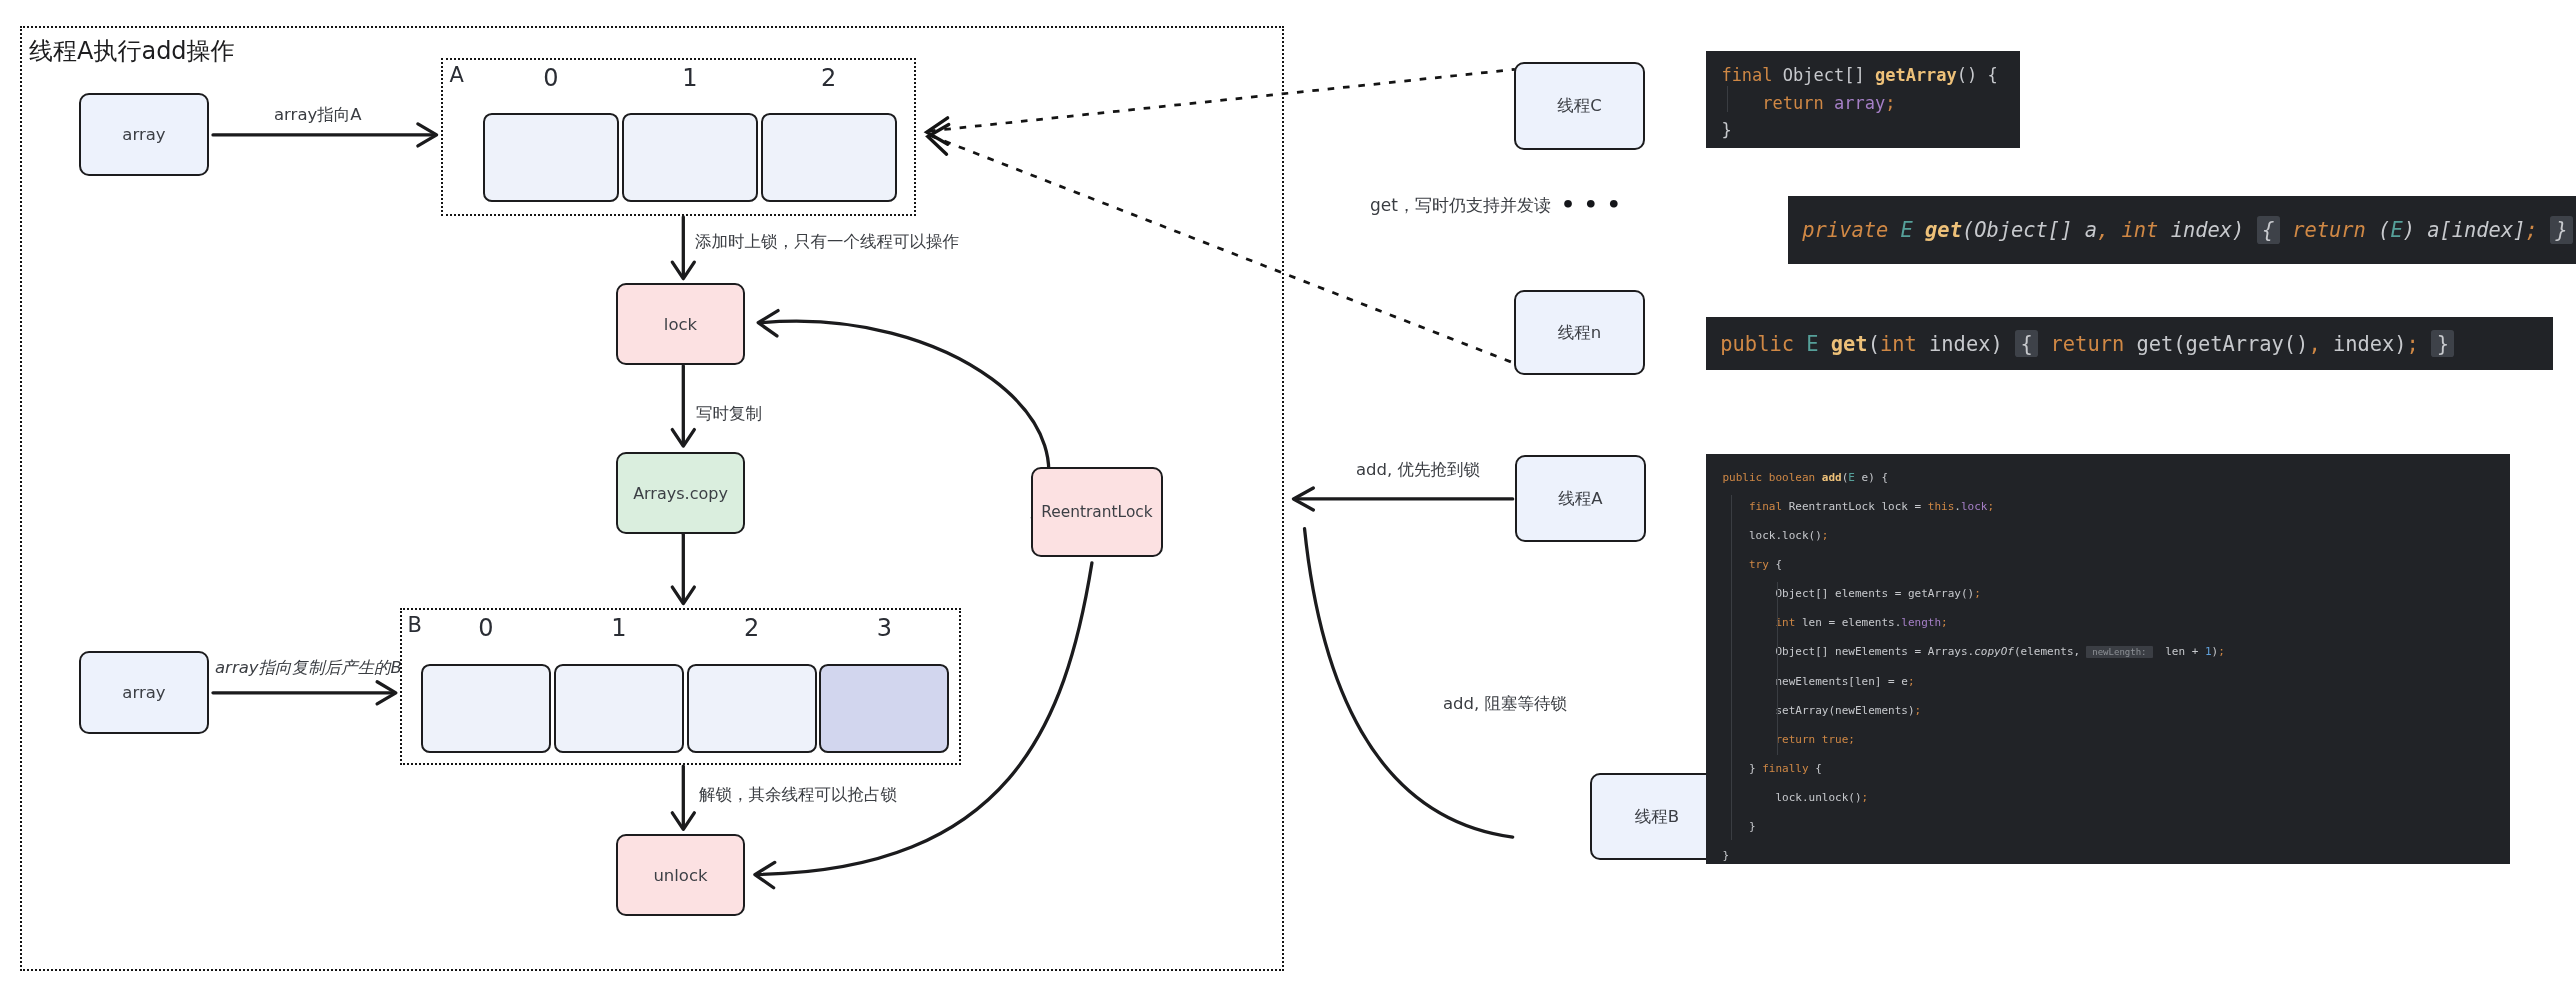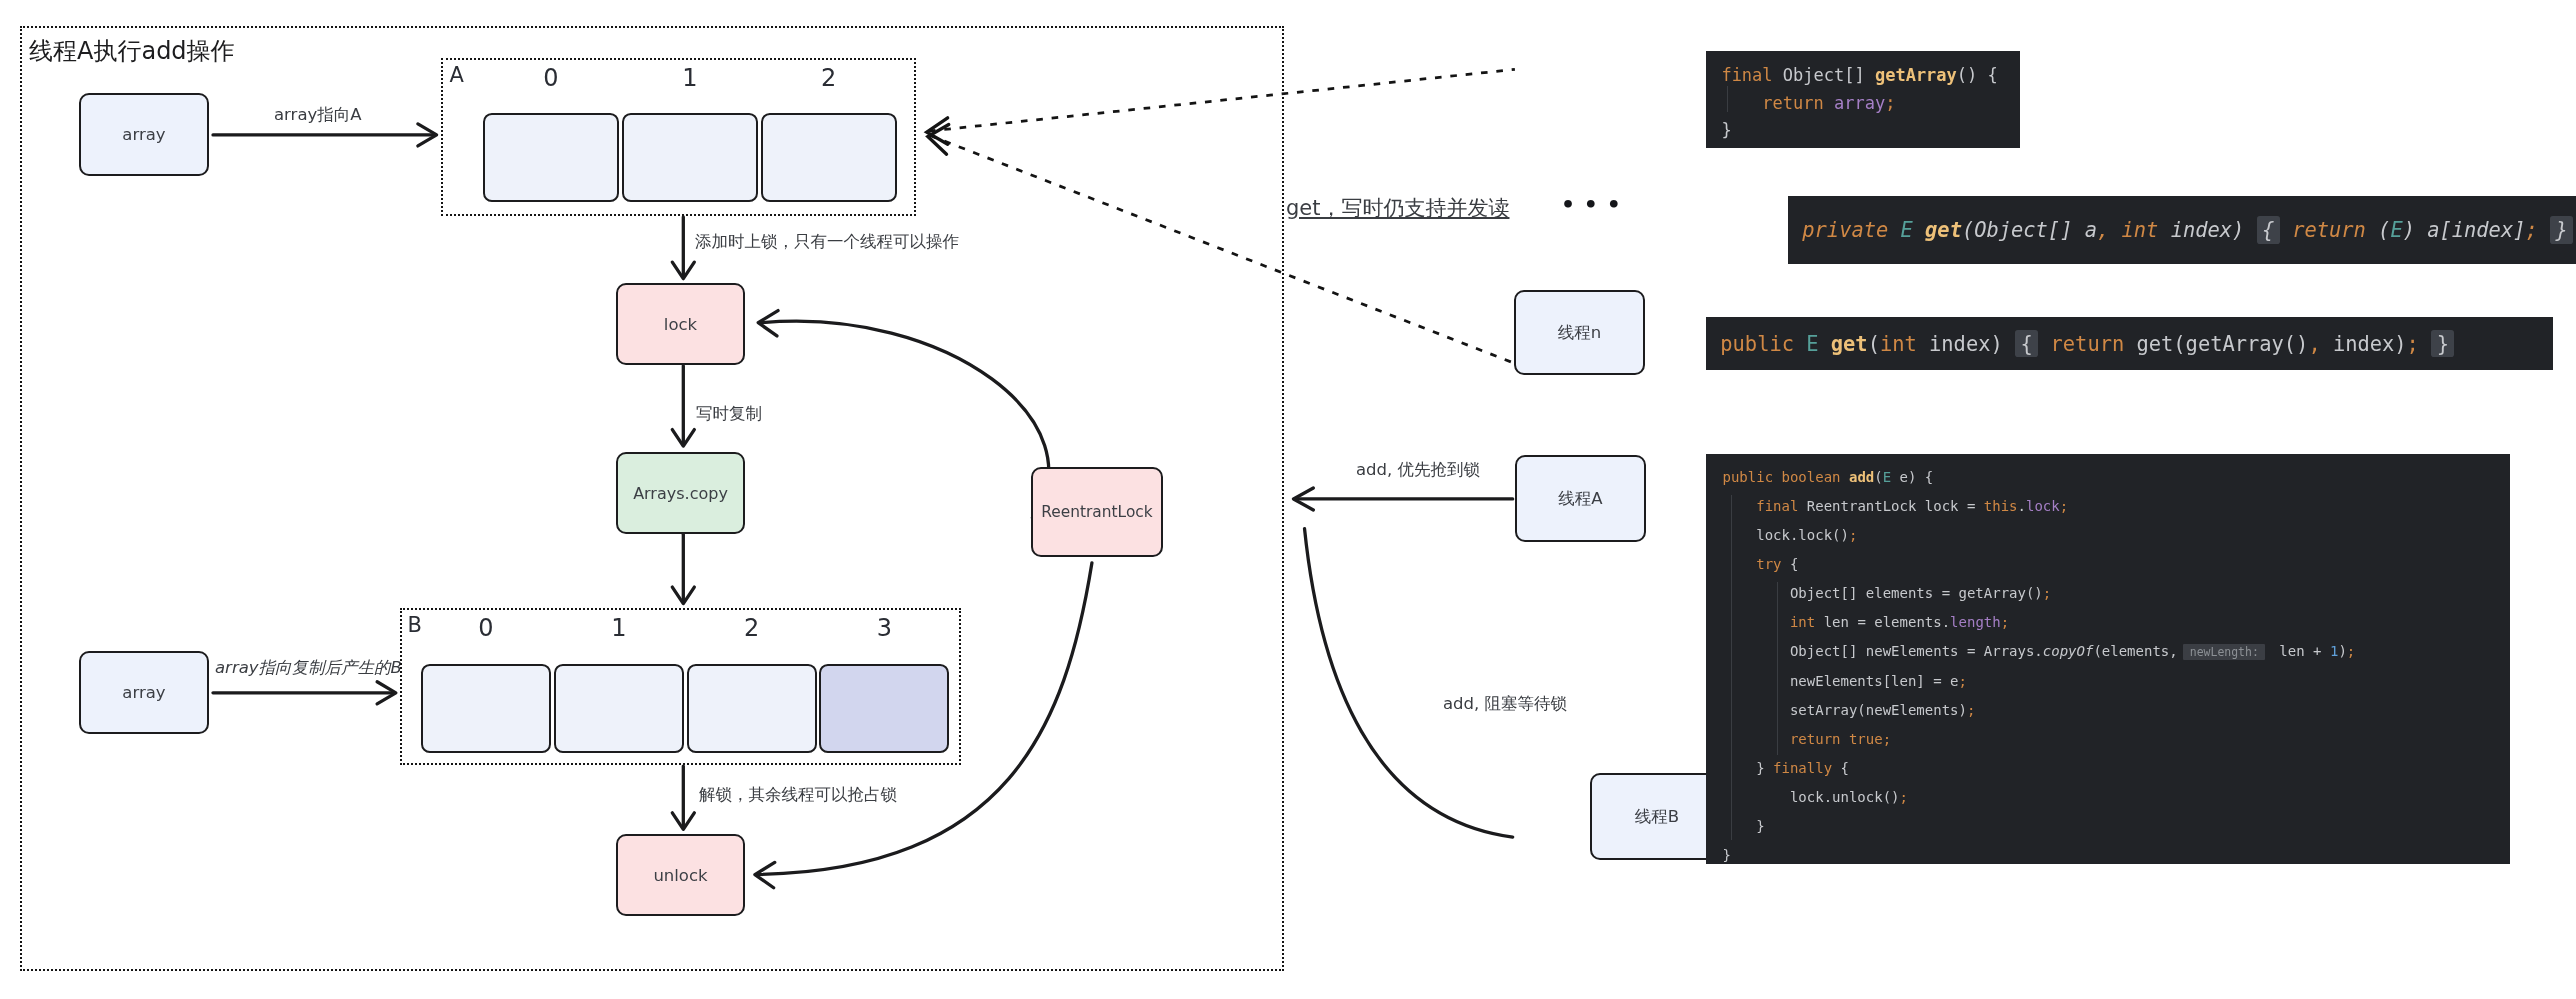--- a/index.html
+++ b/index.html
@@ -26,21 +26,21 @@
   .dots{position:absolute;font-size:22px;font-weight:bold;letter-spacing:8.8px;color:#15161a;}
 
   svg.connectors{position:absolute;left:0;top:0;}
 
   
   .code{position:absolute;background:#212327;font-family:"DejaVu Sans Mono","Liberation Mono",monospace;
         color:#c7c9cd;box-sizing:border-box;}
   .code .code-line{white-space:pre;}
   .code-strip{display:flex;align-items:center;font-size:20.4px;padding-left:14.3px;}
   #code1{font-size:17px;line-height:27.5px;padding:11px 15.4px;}
-  #code4{font-size:14px;line-height:29px;padding:8.8px 16.5px;}
+  #code4{font-size:11px;line-height:29px;padding:8.8px 16.5px;}
   .guide{position:absolute;width:1.1px;background:#3a3d42;}
 
   .tok-kw{color:#d08845;}
   .tok-pl{color:#c7c9cd;}
   .tok-fn{color:#eec179;font-weight:bold;}
   .tok-typ{color:#56a09a;}
   .tok-fld{color:#a57fc6;}
   .tok-num{color:#60a0da;}
   .tok-it{color:#c7c9cd;font-style:italic;}
   .tok-hint{background:#3b3e44;color:#8c9095;border-radius:1px;padding:1.1px 6.6px;margin:0 5.5px;font-size:0.82em;}
@@ -136,21 +136,22 @@
       <div class="cell lav" style="width:130px;"></div>
     </div>
   </div>
 
   <div class="lbl" style="left:699px;top:784px;">解锁，其余线程可以抢占锁</div>
 
   <div class="box pink" style="left:616px;top:834px;width:129px;height:82px;">unlock</div>
 
   <div class="box pink" style="left:1031px;top:467px;width:132px;height:90px;font-size:15.4px;">ReentrantLock</div>
 
-  <div class="lbl" style="left:1286px;top:194px;font-size:21px;text-decoration:underline;">get，写时仍支持并发读</div>
+  <div class="box" style="left:1514px;top:62px;width:131px;height:88px;">线程C</div>
+  <div class="lbl" style="left:1370px;top:194px;font-size:17px;">get，写时仍支持并发读</div>
   <div class="dots" style="left:1561px;top:192px;">•••</div>
   <div class="box" style="left:1514px;top:290px;width:131px;height:85px;">线程n</div>
 
   <div class="lbl" style="left:1356px;top:459px;">add, 优先抢到锁</div>
   <div class="box" style="left:1515px;top:455px;width:131px;height:87px;">线程A</div>
 
   <div class="lbl" style="left:1443px;top:693px;">add, 阻塞等待锁</div>
   <div class="box" style="left:1590px;top:773px;width:134px;height:87px;">线程B</div>
 
   <div id="code1" class="code" style="left:1706px;top:51px;width:314px;height:97px;">

